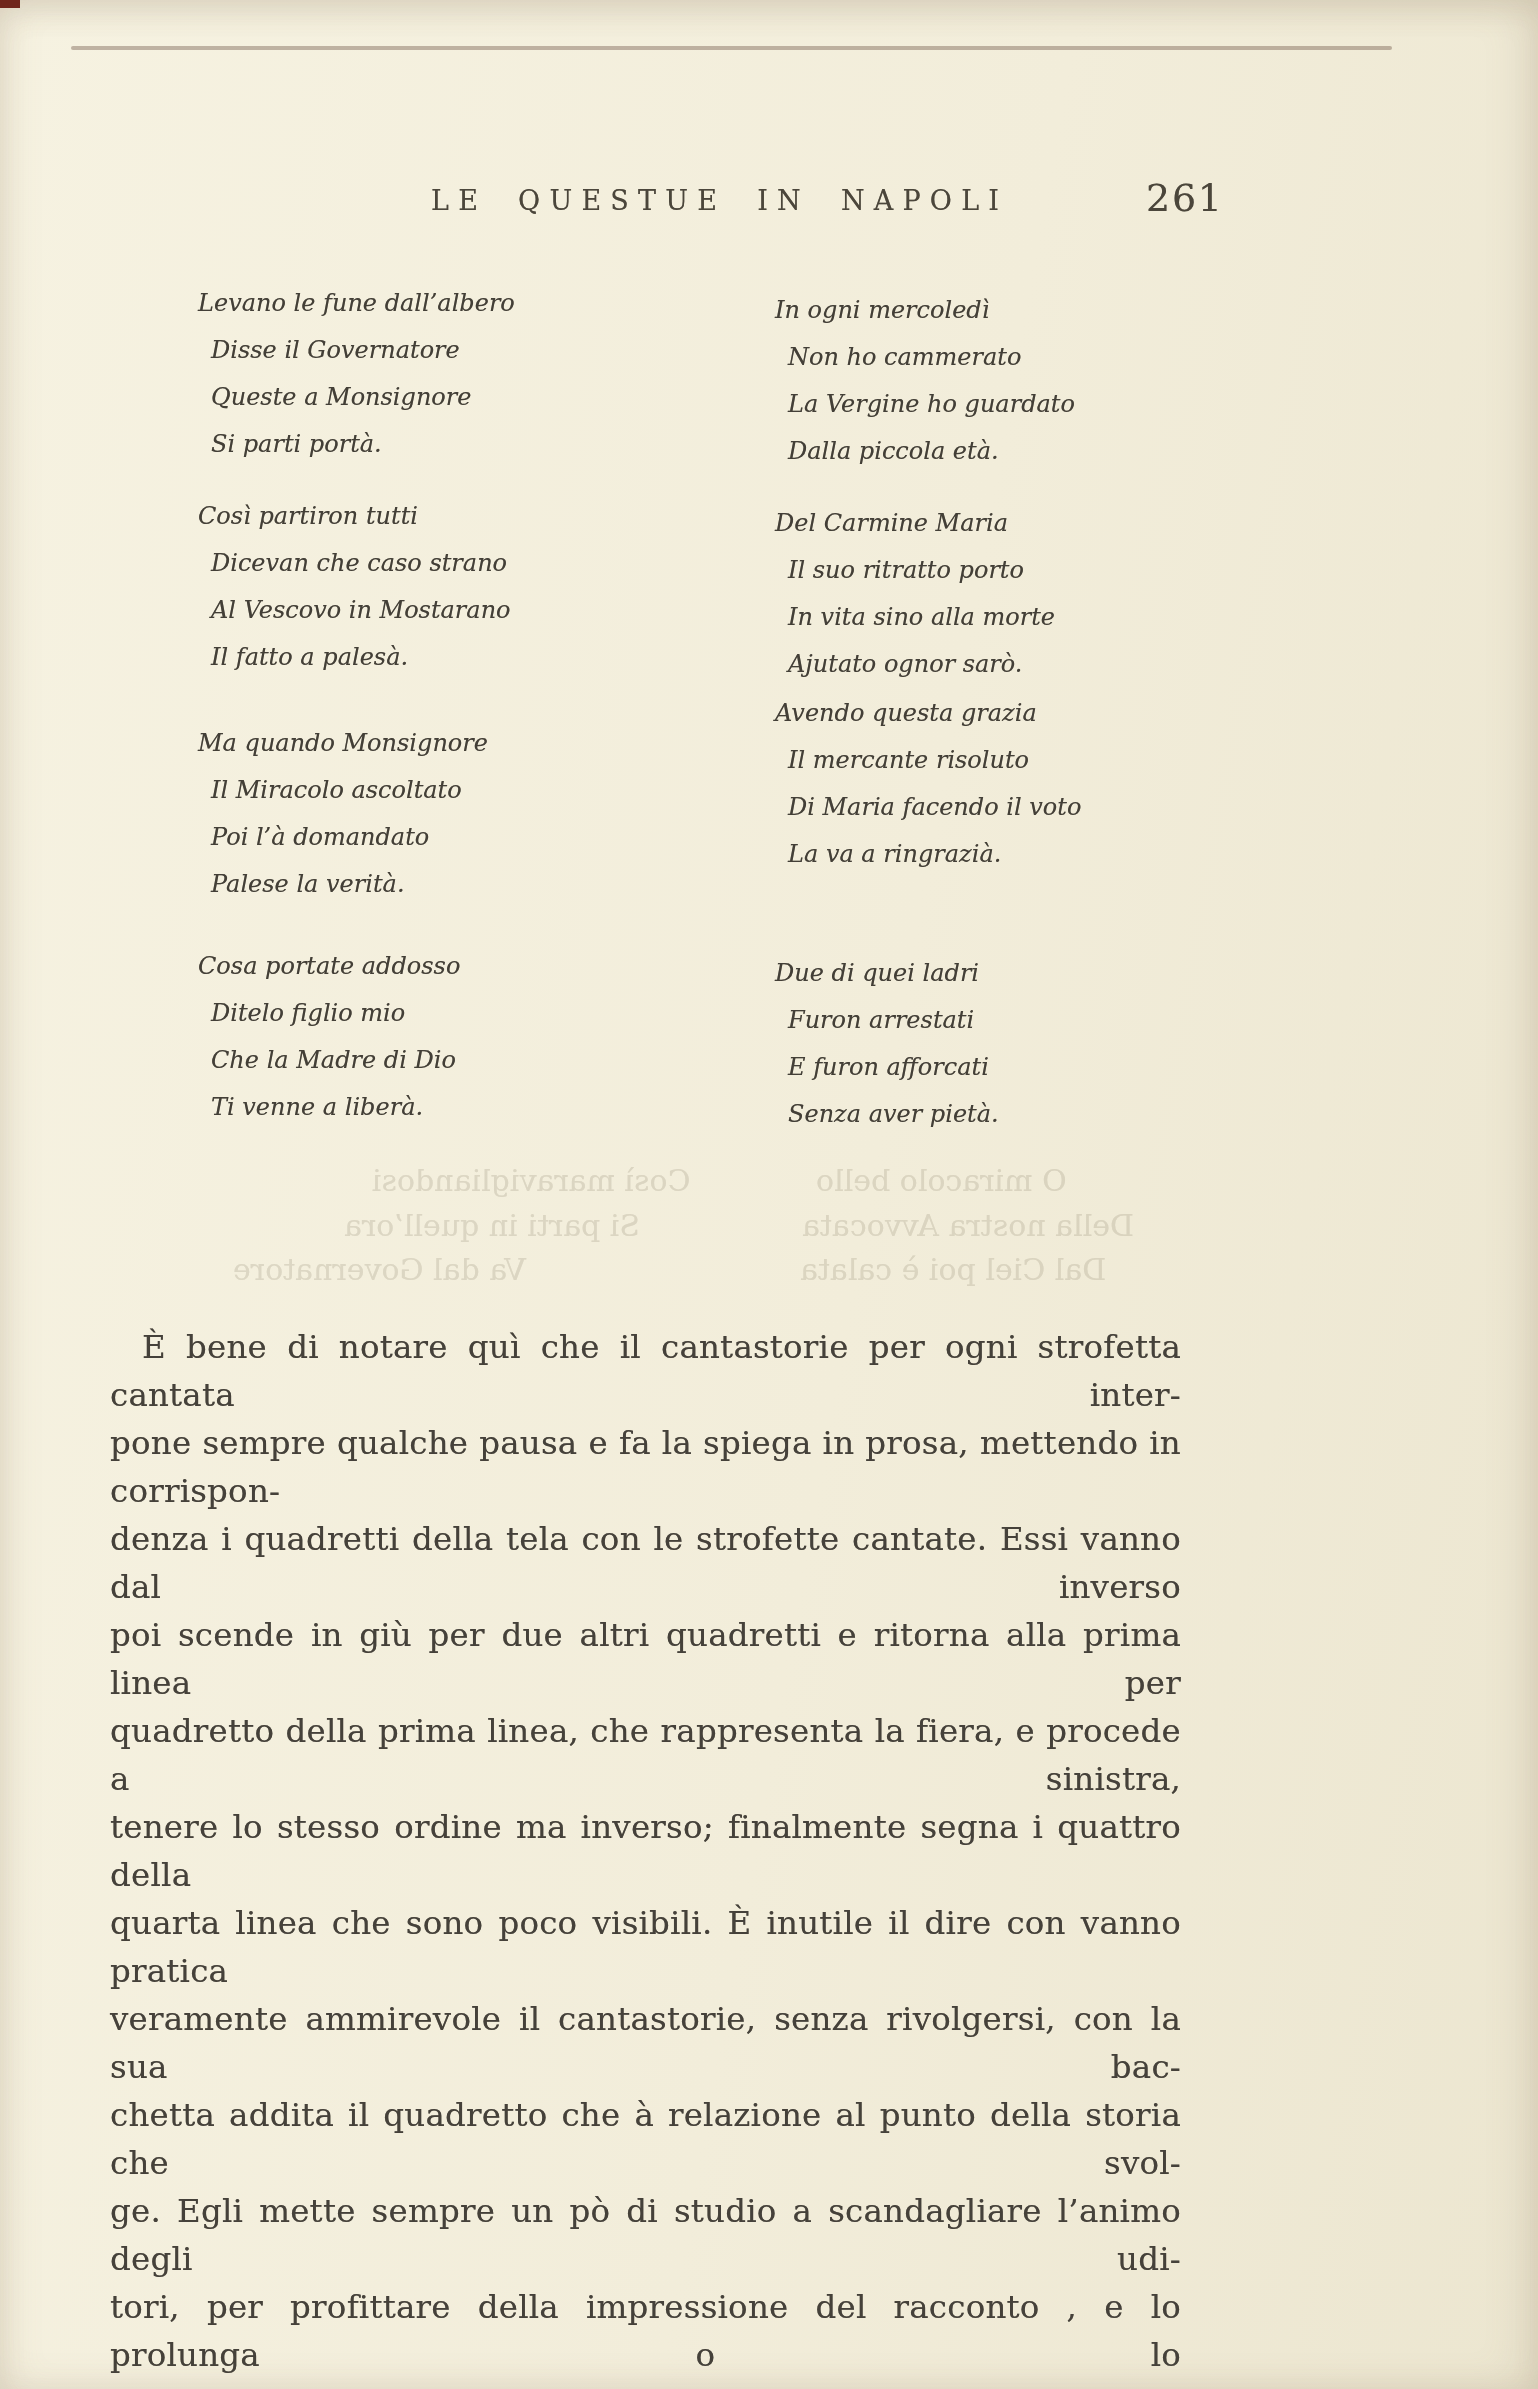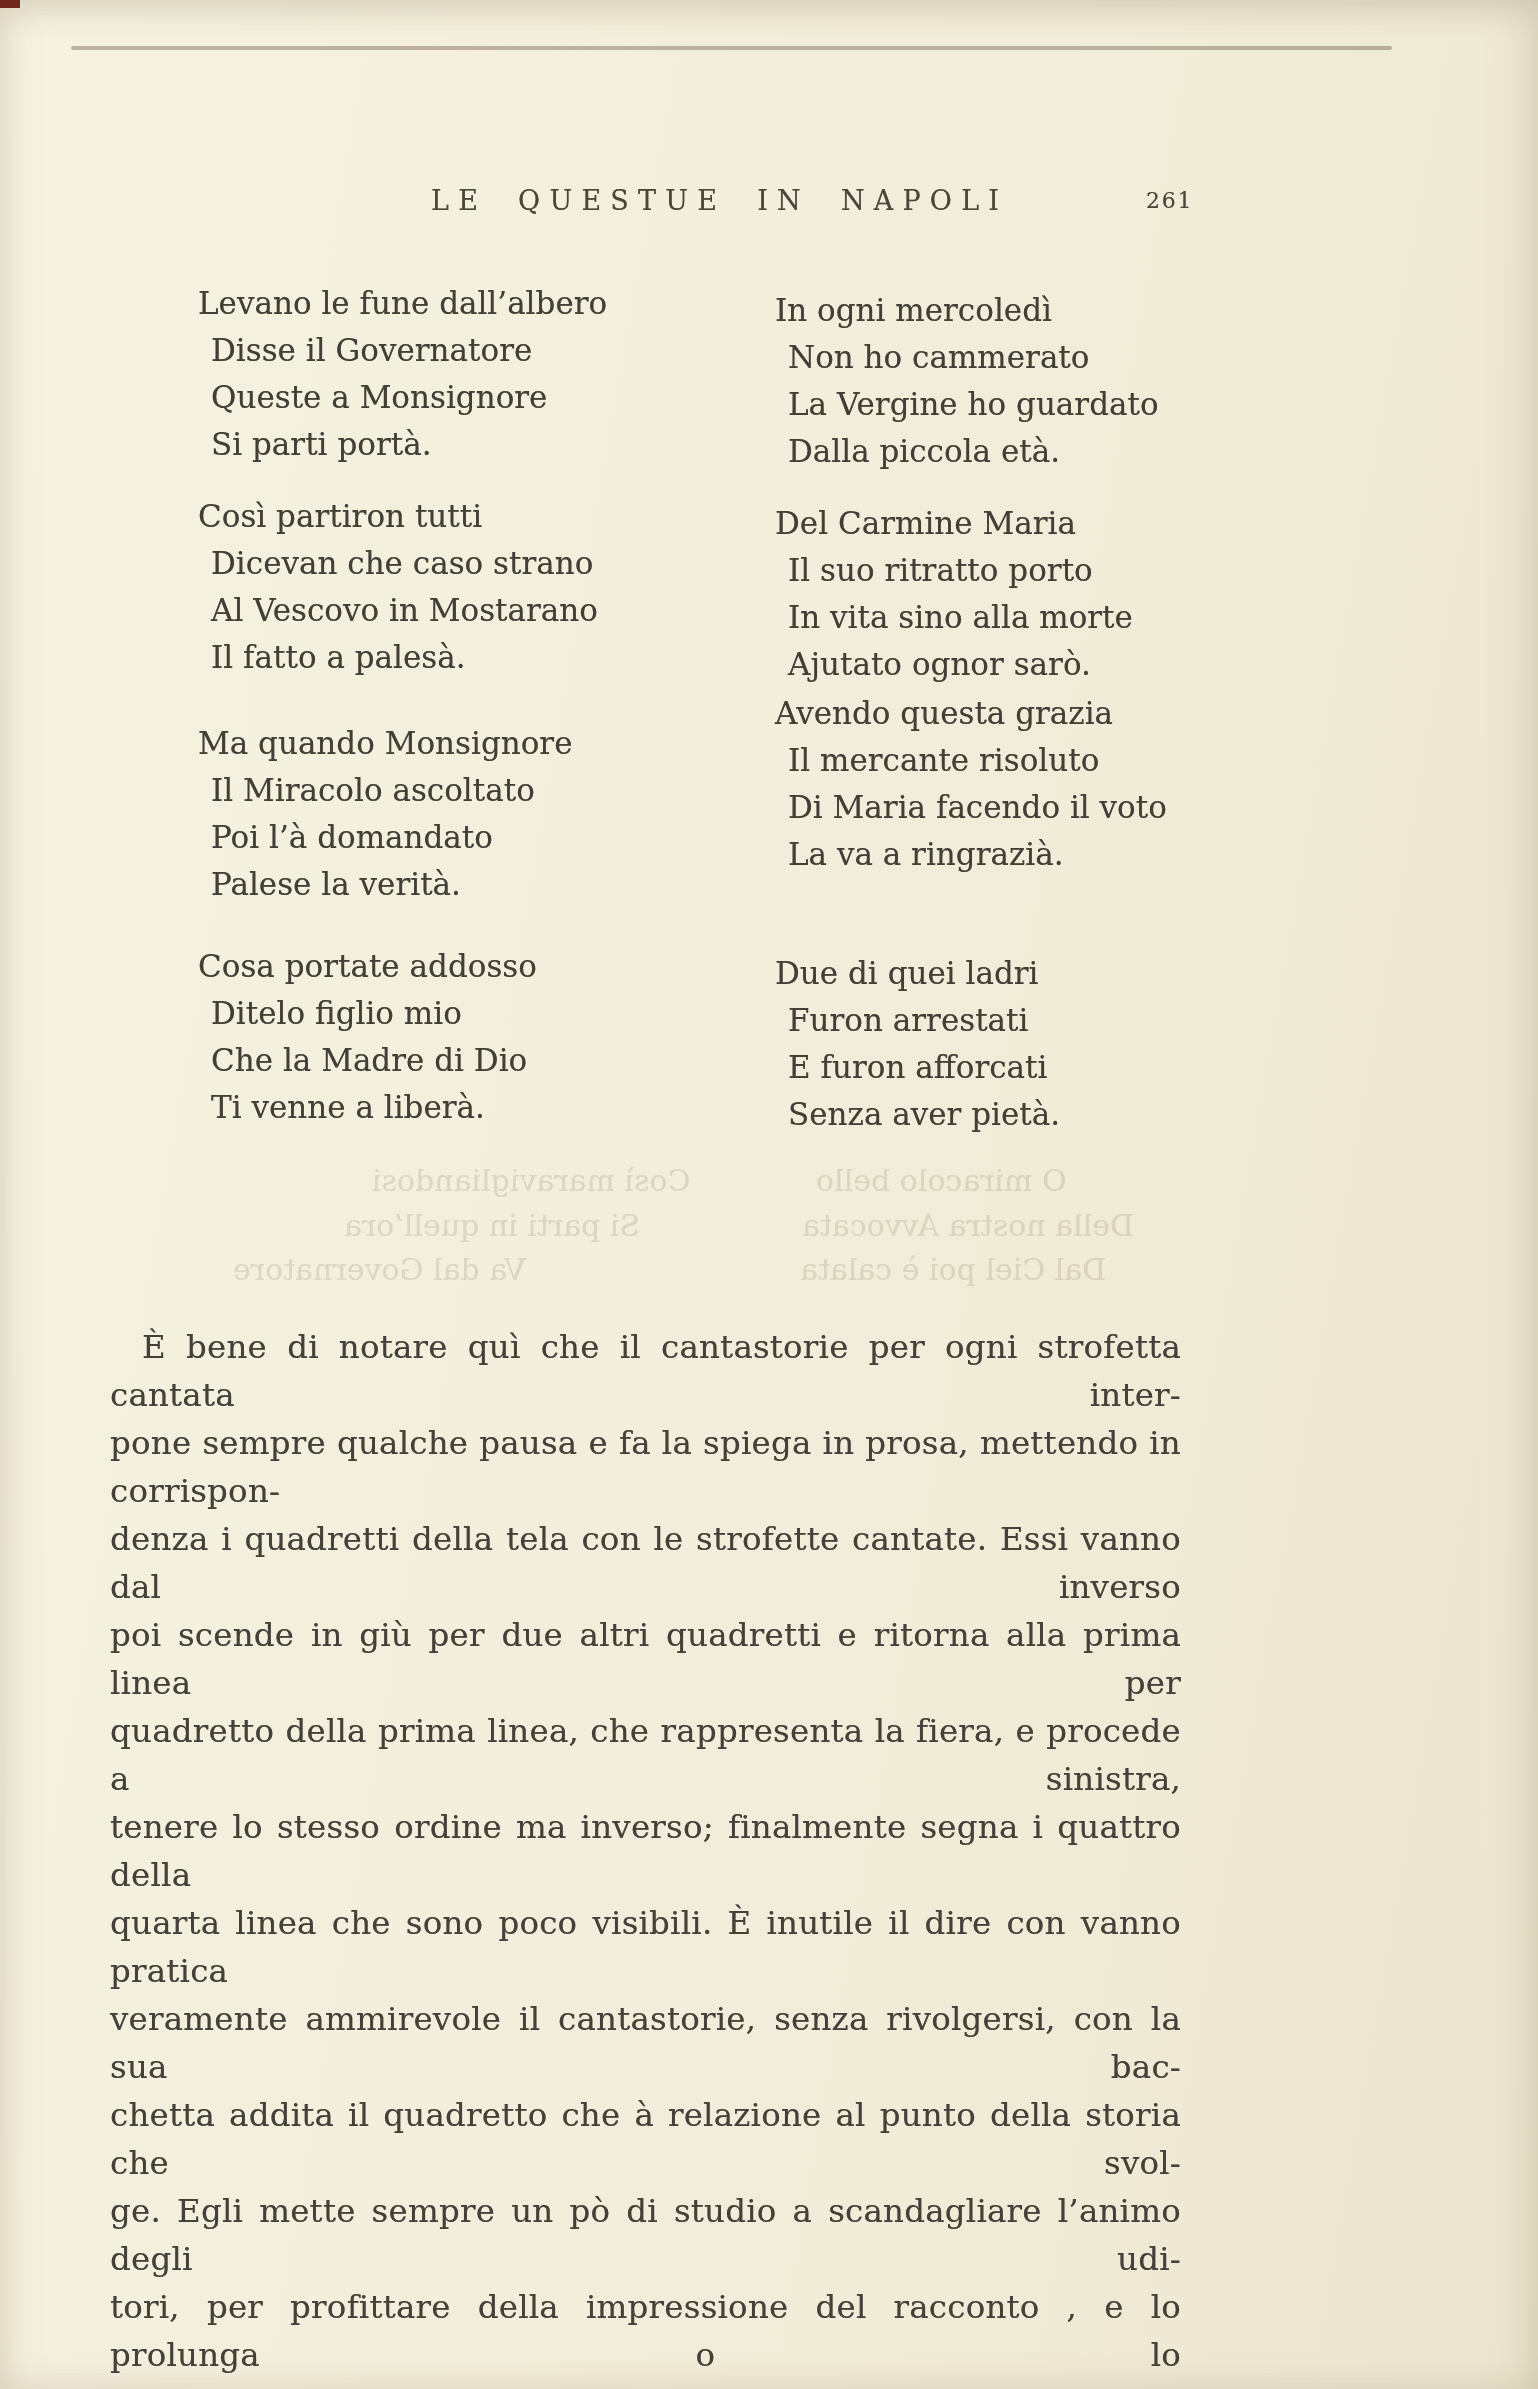--- a/index.html
+++ b/index.html
@@ -9,22 +9,22 @@
     background:linear-gradient(100deg,#f6f2e1 0%,#f2edda 55%,#ece6d0 100%);
     box-shadow:inset -16.7px 0 40px rgba(120,100,70,.12), inset 0 13.3px 28px rgba(120,100,70,.10), inset 16.7px 0 33px rgba(140,120,85,.07);
     overflow:hidden;
     font-family:"DejaVu Serif","Liberation Serif",serif;
     color:#45413a;
     text-shadow:0 0 0.5px rgba(70,64,54,.5);
   }
   .corner-mark{position:absolute;left:0;top:0;width:20px;height:8.3px;background:#70261c;}
   .top-edge-line{position:absolute;left:71px;top:46px;width:1321px;height:4.2px;background:rgba(90,60,45,.35);border-radius:2.5px;}
   .title{position:absolute;left:431px;top:185px;font-size:27px;letter-spacing:9.2px;word-spacing:13.3px;color:#4b463b;white-space:nowrap;}
-  .pagenum{position:absolute;left:1146px;top:188px;font-size:22px;letter-spacing:1.7px;color:#4b463b;}
-  .st{position:absolute;font-size:31px;line-height:47px;color:#433f37;}
+  .pagenum{position:absolute;left:1146px;top:176px;font-size:38px;letter-spacing:1.7px;color:#4b463b;}
+  .st{position:absolute;font-size:24px;line-height:47px;color:#433f37;font-style:italic;}
   .st .vl{white-space:nowrap;}
   .st .vl + .vl{margin-left:13px;}
   .col-l{left:198px;}
   .col-r{left:775px;}
   .bleed{
     position:absolute;transform:scaleX(-1);opacity:.17;color:#6d6248;
     font-size:30px;white-space:nowrap;filter:blur(0.5px);
   }
   .para{position:absolute;left:110px;top:1323px;width:1071px;font-size:32.5px;line-height:48px;color:#45413a;}
   .pl{text-align:justify;text-align-last:justify;letter-spacing:0.2px;}

